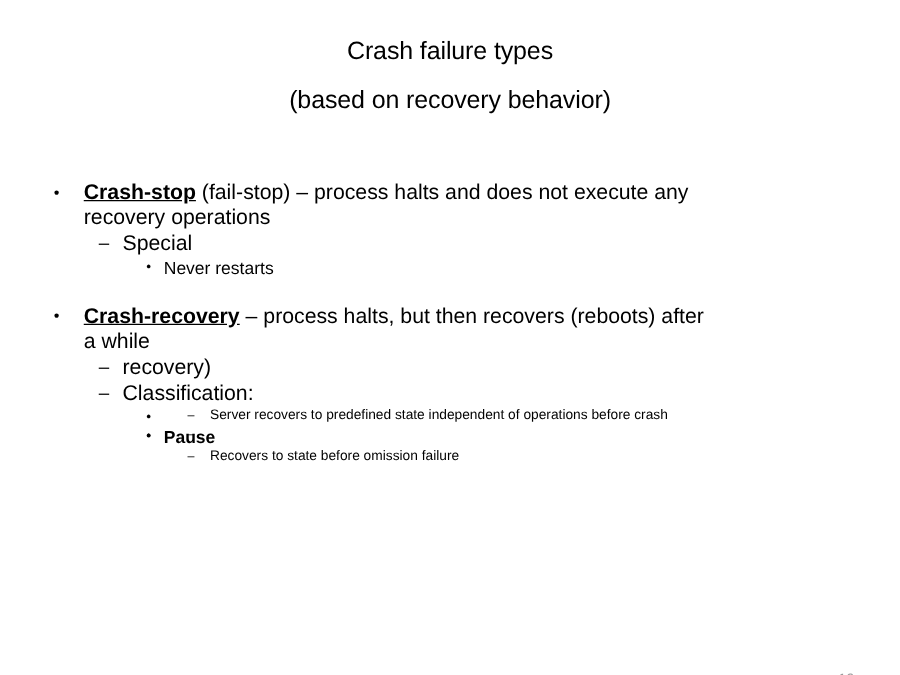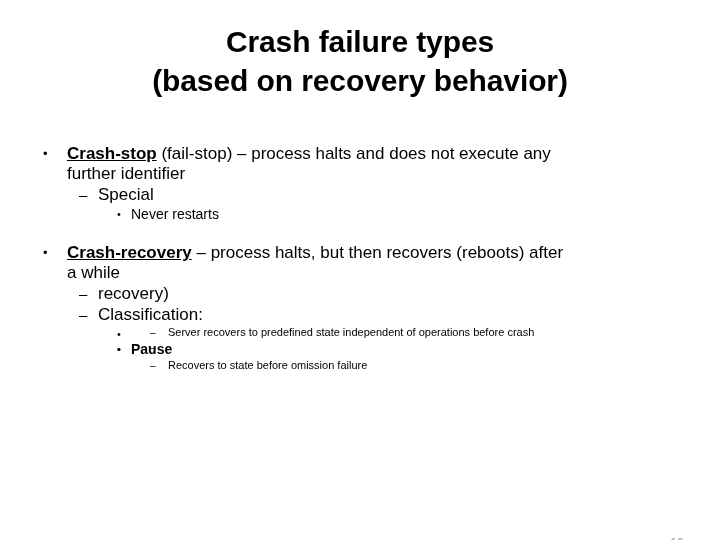--- a/index.html
+++ b/index.html
@@ -24,23 +24,23 @@
 
   
   .title-block {
     position: absolute;
     top: 22px;
     left: 0;
     width: 720px;
     text-align: center;
   }
   .title-line {
-    font-size: 30px;
+    font-size: 20px;
     line-height: 39px;
-    font-weight: 700;
+    font-weight: 400;
     letter-spacing: -0.1px;
     white-space: nowrap;
   }
 
   
   .body-block {
     position: absolute;
     top: 144px;
     left: 0;
     width: 720px;
@@ -119,21 +119,21 @@
     <div class="title-line">(based on recovery behavior)</div>
   </div>
 
   <div class="body-block">
 
     <div class="grp">
 
       <div class="row l1">
         <span class="marker">•</span>
         <span class="txt"><b>Crash-stop</b><span> (fail-stop) – process halts and does not execute any</span></span>
-        <span class="txt">further identifier</span>
+        <span class="txt">recovery operations</span>
       </div>
 
       <div class="row l2">
         <span class="marker">–</span>
         <span class="txt">Special</span>
       </div>
 
       <div class="row l3">
         <span class="marker">•</span>
         <span class="txt">Never restarts</span>

